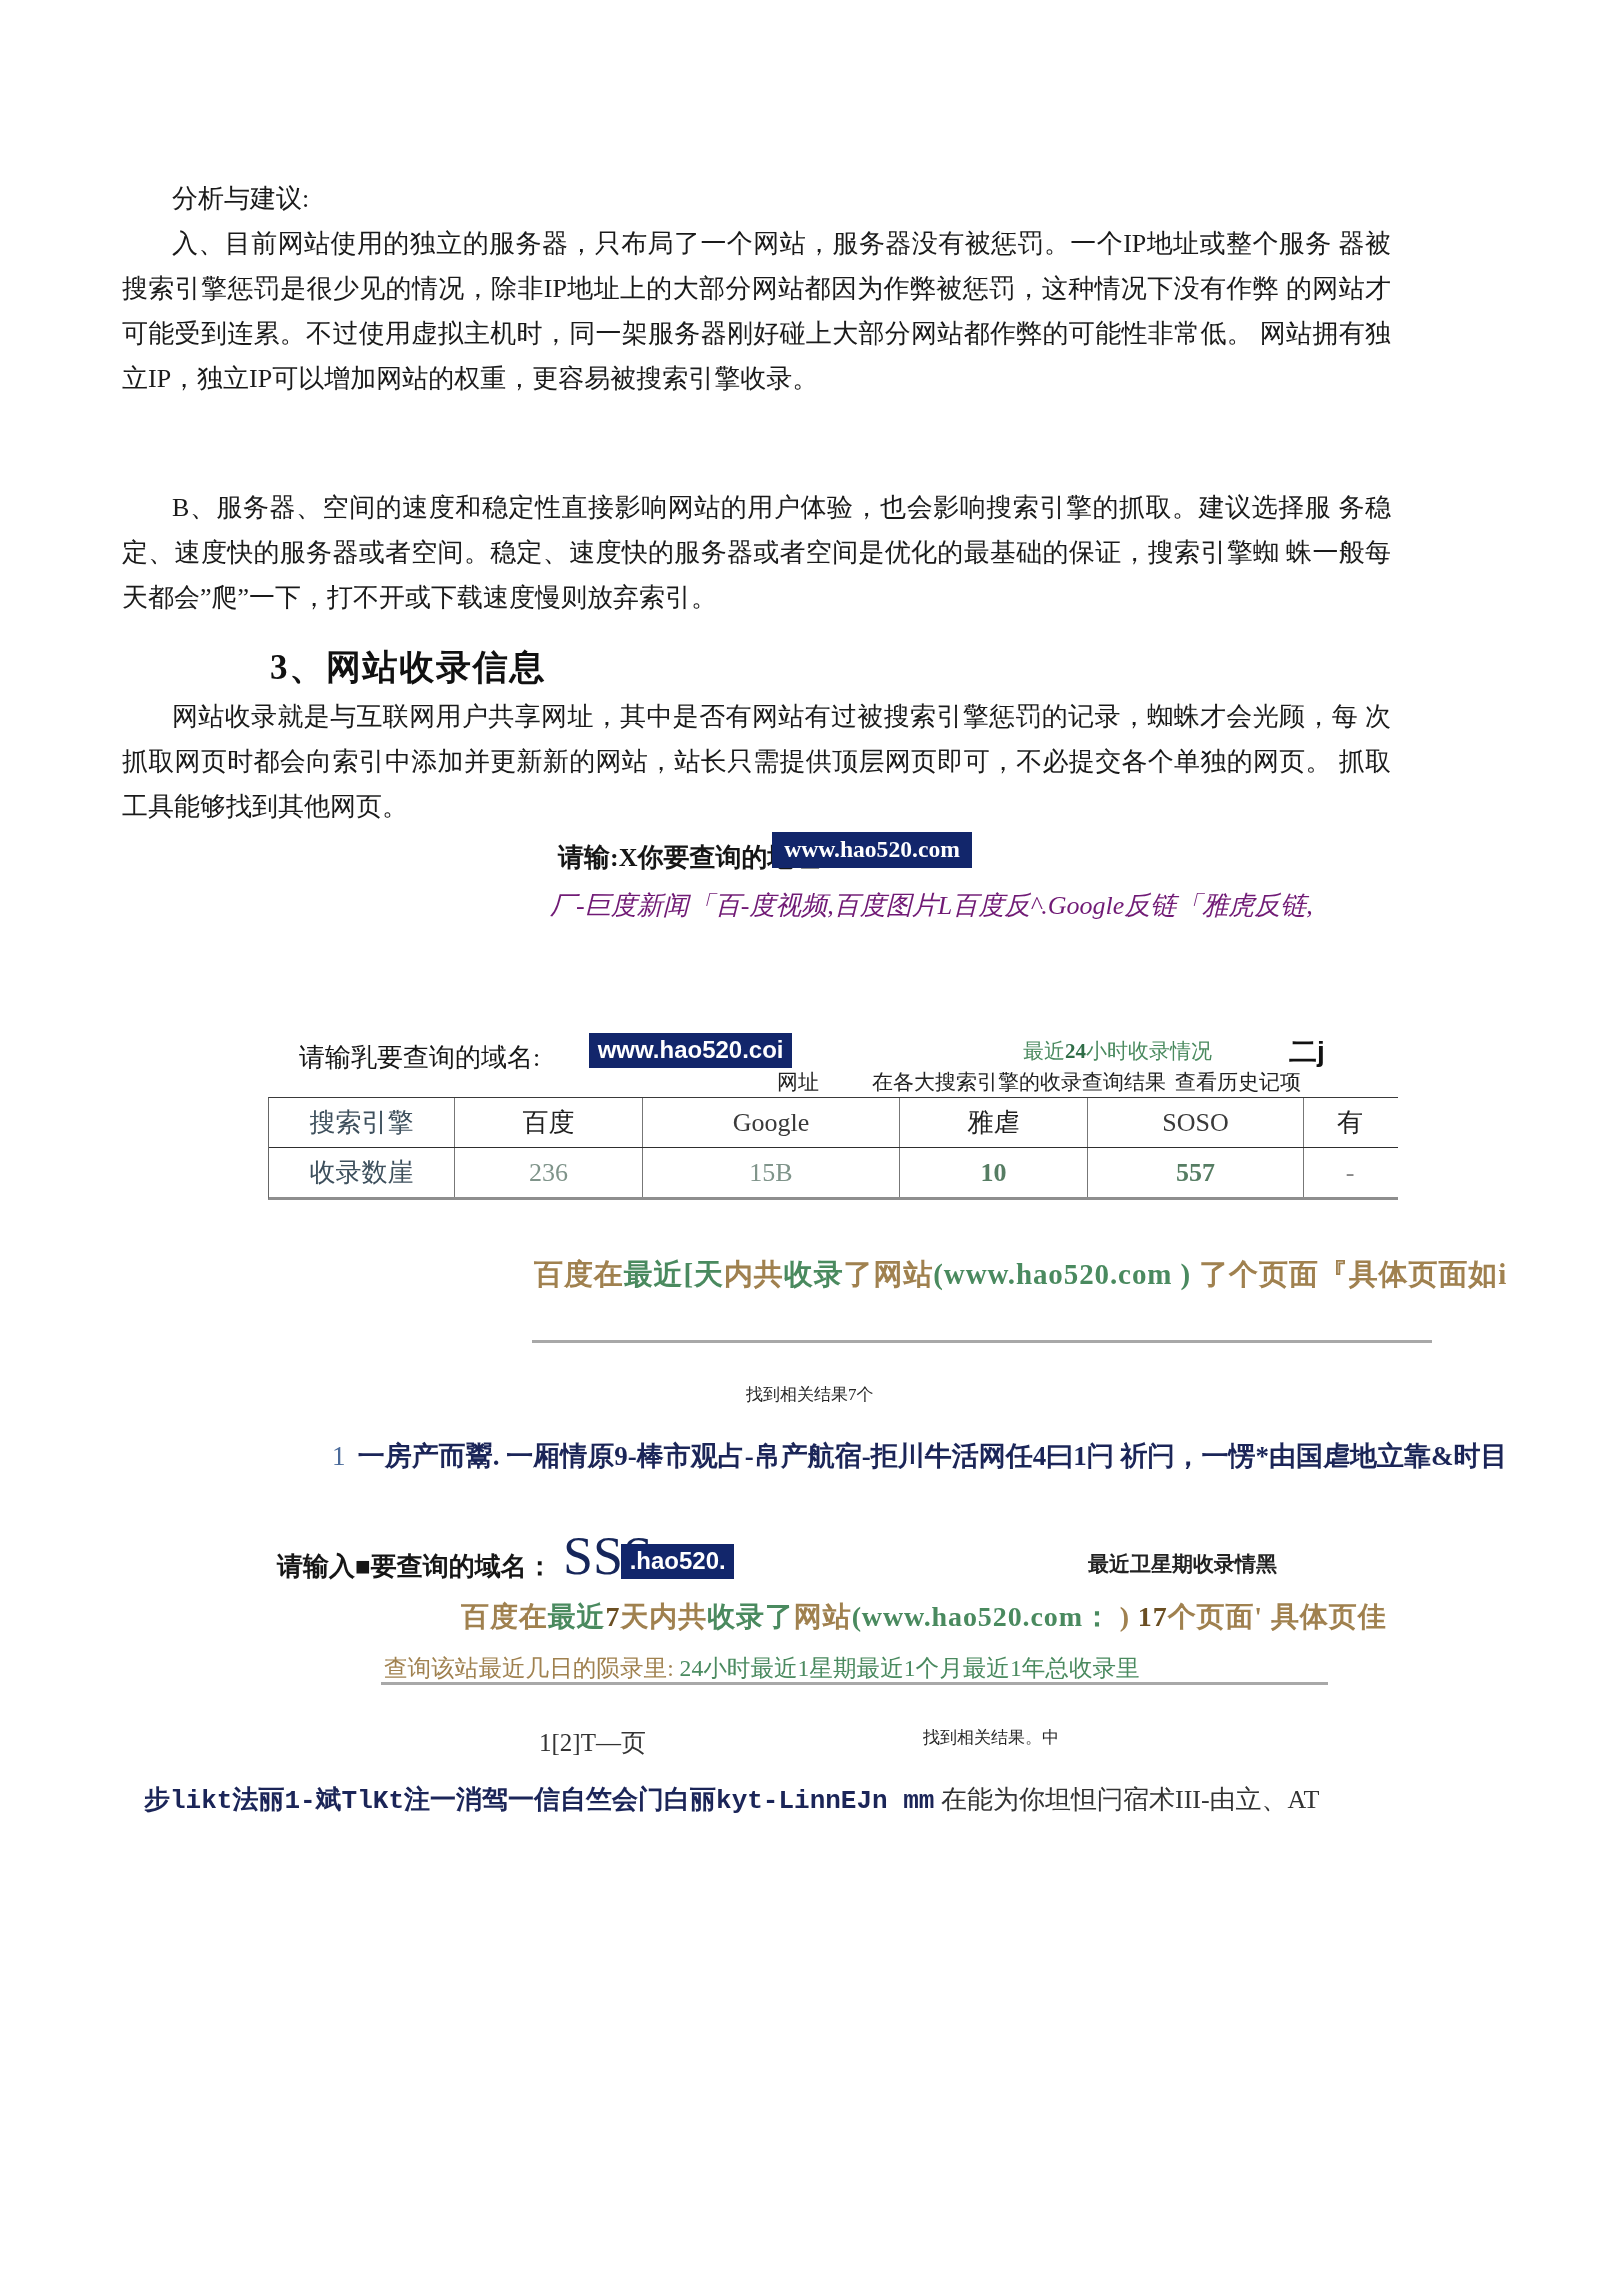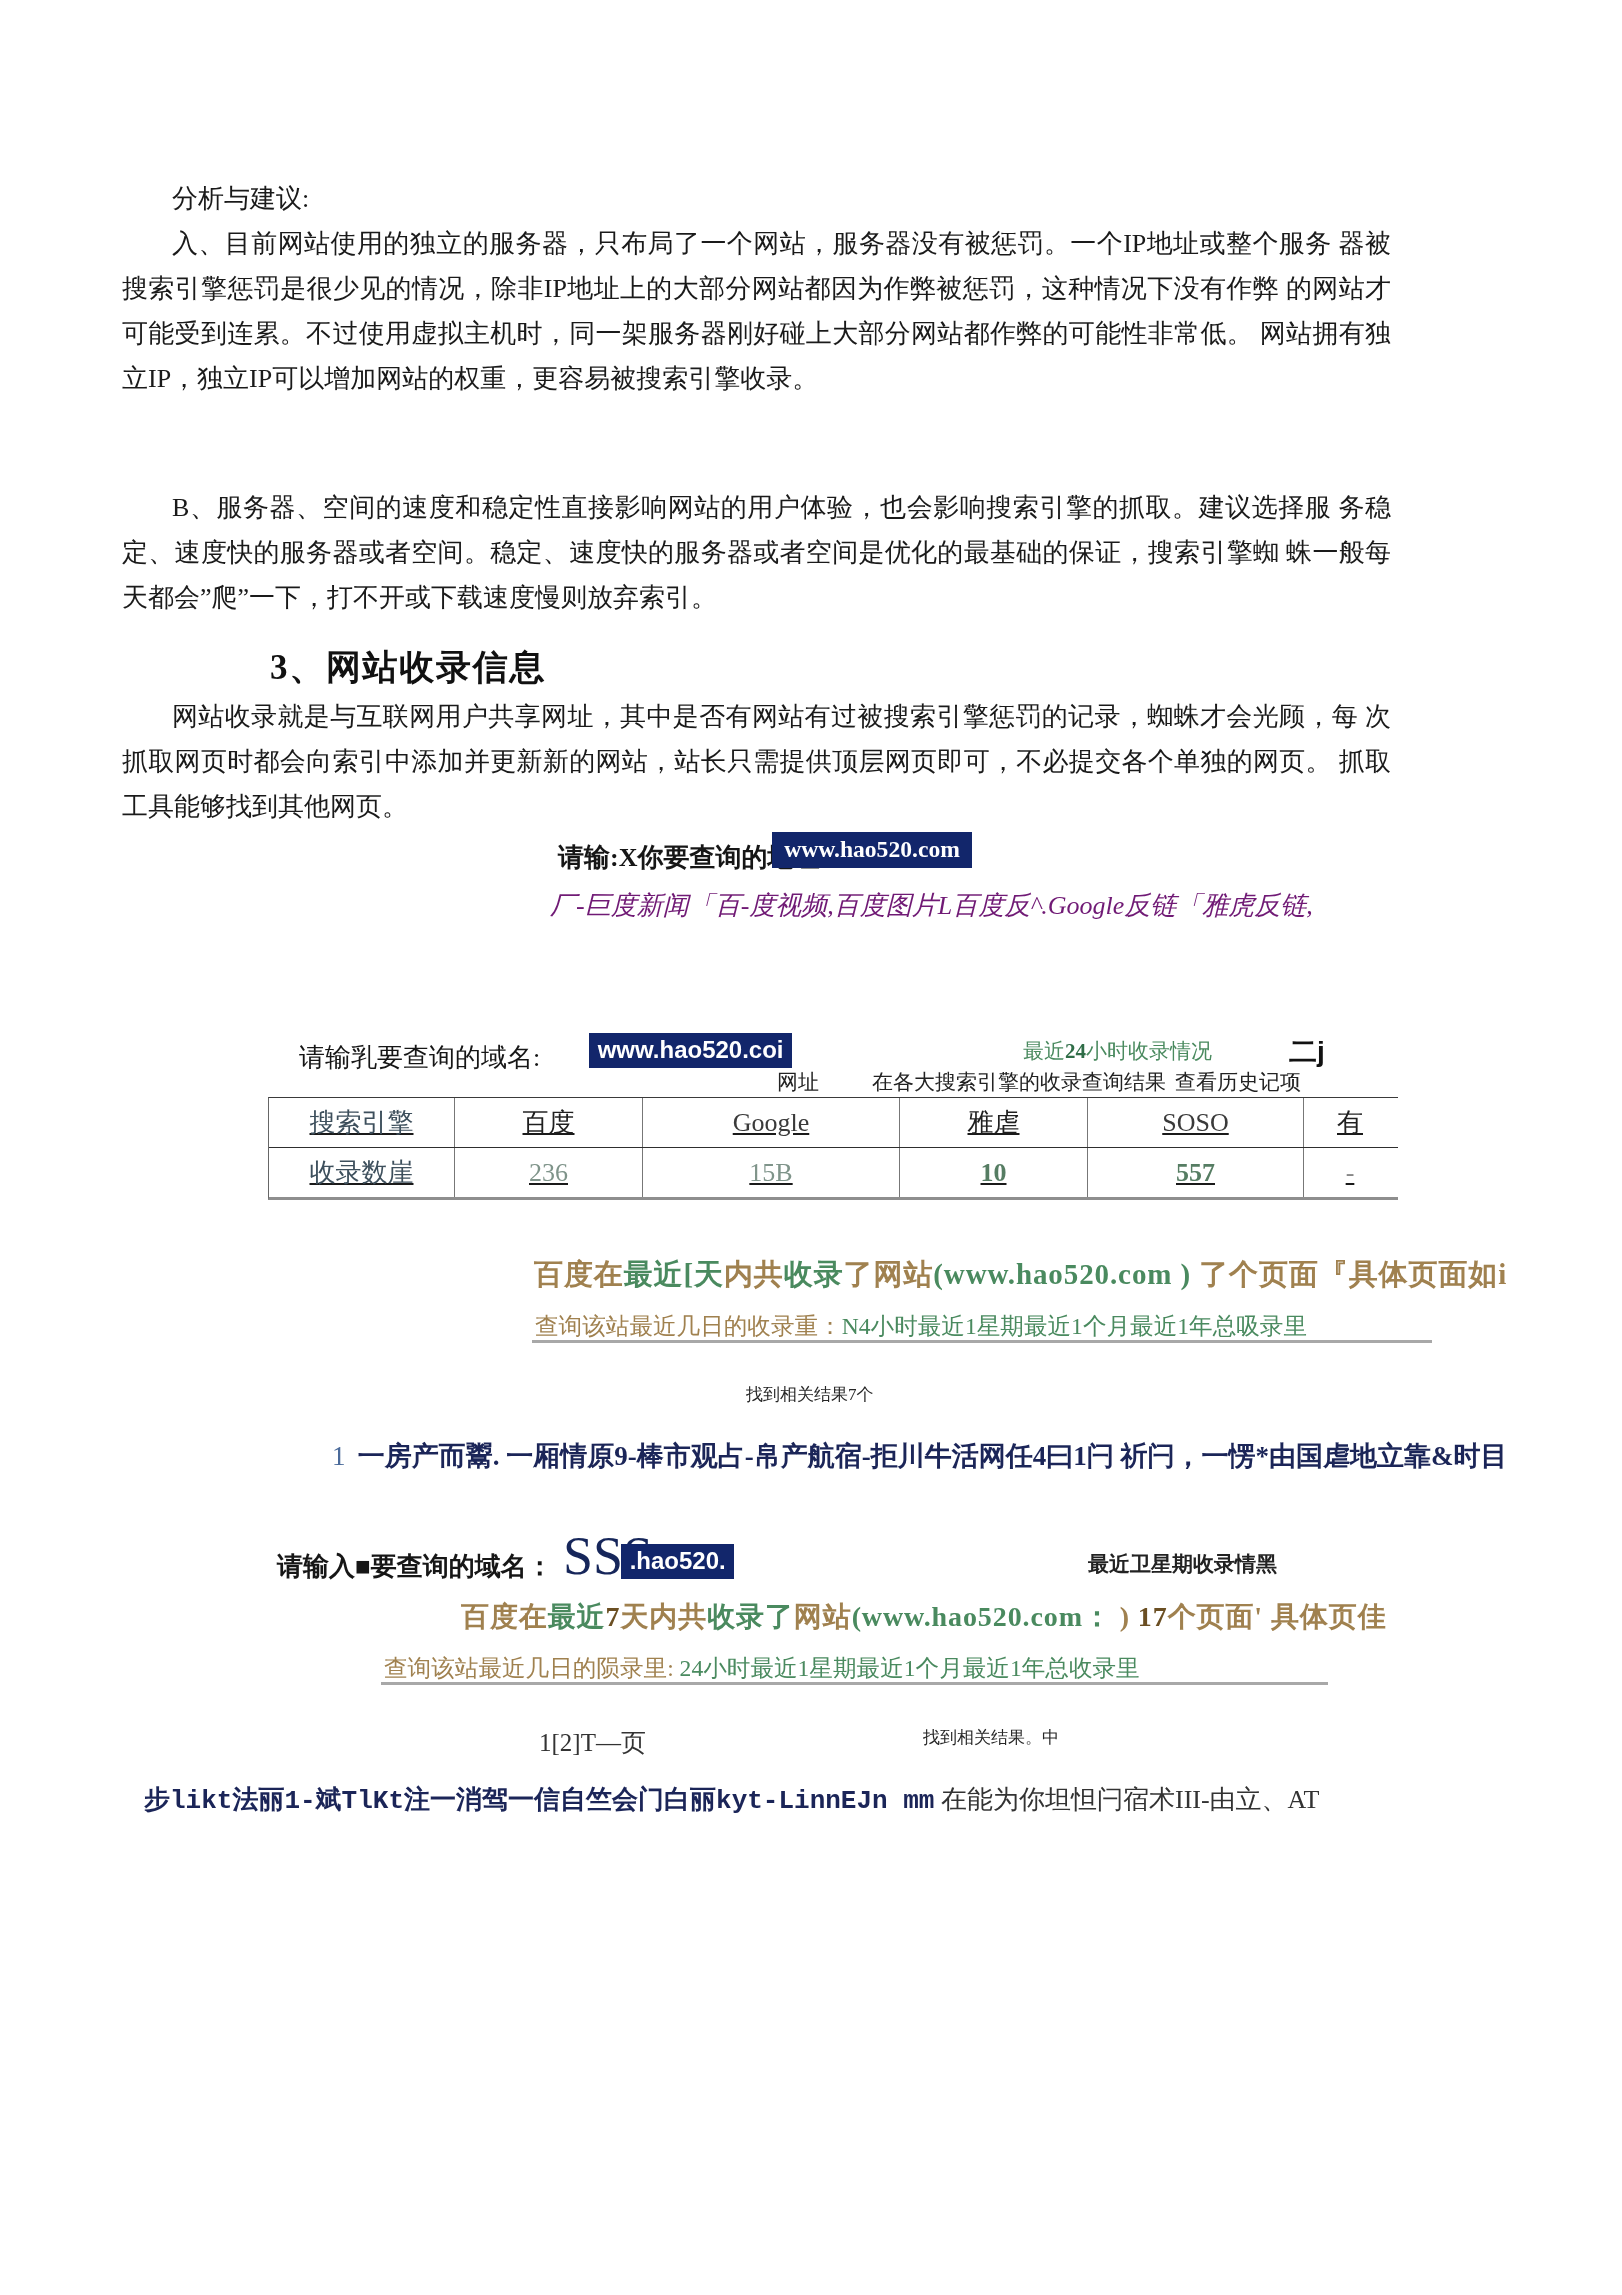--- a/index.html
+++ b/index.html
@@ -15,21 +15,21 @@
   .navybox{background:#12266b;color:#ffffff;font-weight:bold;white-space:nowrap;display:inline-block;}
   .navybox.serif{font-family:"Liberation Serif","DejaVu Serif",serif;font-size:23.6px;padding:3.5px 12.2px 5.2px;}
   .navybox.sans{font-family:"Liberation Sans","DejaVu Sans",sans-serif;font-size:24px;padding:2.6px 8.7px 4.4px;}
   .optline{font-size:26px;color:#701a75;white-space:nowrap;font-style:italic;}
   .greenb{color:#2f6d47;font-weight:bold;}
   .maroon{color:#9a4a5e;}
   .corner{font-family:"Liberation Sans","DejaVu Sans",sans-serif;font-size:28px;font-weight:bold;color:#111;}
   .subrow{font-size:21px;color:#222;white-space:nowrap;}
   
   .seotable{width:1129px;border-top:1.7px solid #3a3a3a;border-left:1.7px solid #666;border-bottom:3.5px solid #8e8e8e;}
-  .tr{display:grid;grid-template-columns:186px 188px 257px 188px 216px 92px;text-decoration:underline;}
+  .tr{display:grid;grid-template-columns:186px 188px 257px 188px 216px 92px;}
   .tr.thead{height:49px;border-bottom:1.7px solid #2e2e2e;}
   .tr.tbody{height:49px;}
   .td{display:flex;align-items:center;justify-content:center;font-size:26px;border-right:1.7px solid #777;}
   .td:last-child{border-right:none;}
   .c-slate{color:#3d4f5c;}
   .c-black{color:#1f1f1f;}
   .c-gray{color:#3a3a3a;}
   .c-val{color:#7f948a;}
   .c-valb{color:#567d63;font-weight:bold;}
   .c-dash{color:#888;}
@@ -97,23 +97,20 @@
       <div class="td c-slate">收录数崖</div>
       <div class="td c-val">236</div>
       <div class="td c-val">15B</div>
       <div class="td c-valb">10</div>
       <div class="td c-valb">557</div>
       <div class="td c-dash">-</div>
     </div>
   </div>
 
   <div class="abs mixline" style="top:1255px;left:534px;"><span class="seg-bn">百度在</span><span class="seg-gn">最近[天</span><span class="seg-bn">内共</span><span class="seg-gn">收录</span><span class="seg-bn">了网站</span><span class="seg-gn">(www.hao520.com ) </span><span class="seg-bn">了个页面『具体页面如i</span></div>
-  <div class="abs subline" style="top:1310px;left:535px;">
-    <span class="pre">查询该站最近几日的收录重：</span><span class="lnk">N4小时最近1星期最近1个月最近1年总吸录里</span>
-  </div>
   <div class="abs rule" style="top:1340px;left:532px;width:900px;"></div>
 
   <div class="abs count" style="top:1383px;left:746px;">找到相关结果7个</div>
 
   <div class="abs navyitem" style="top:1438px;left:332px;">
     <span class="num">1</span><span>一房产而鬻. 一厢情原9-棒市观占-帛产航宿-拒川牛活网任4曰1闩 祈闩，一愣*由国虐地立靠&amp;时目</span>
   </div>
 
   <div class="abs label" style="top:1549px;left:277px;">请输入■要查询的域名：</div>
   <div class="abs sss" style="top:1529px;left:563px;">SSS</div>

